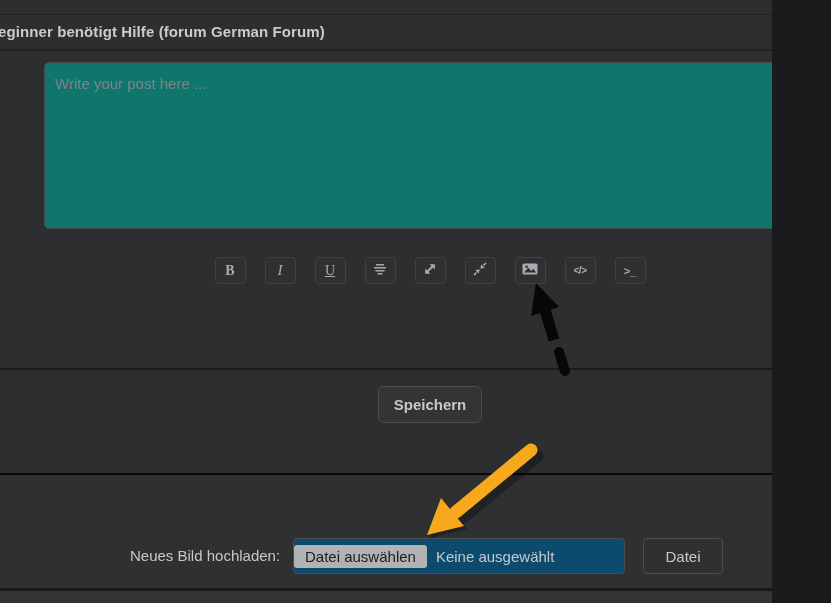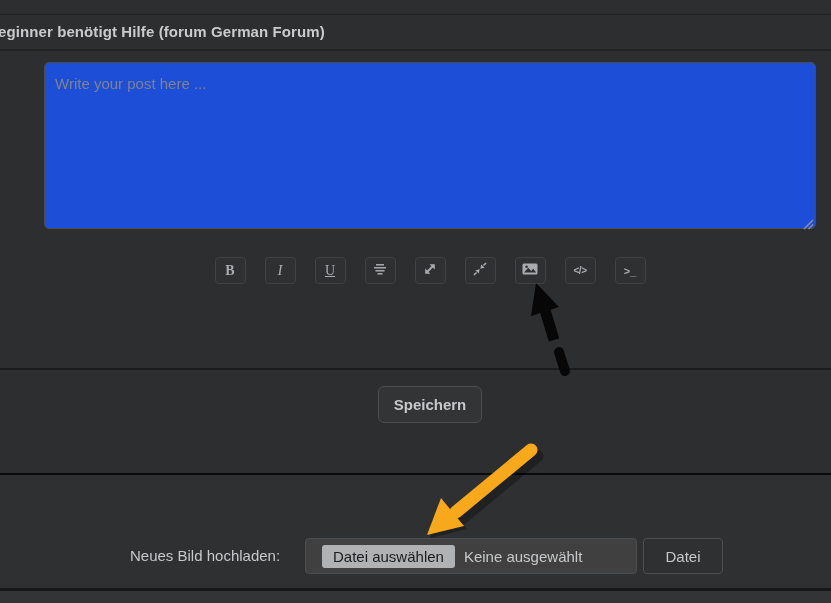--- a/index.html
+++ b/index.html
@@ -1,38 +1,38 @@
 <!DOCTYPE html>
 <html><head>
 <meta charset="utf-8">
 <style>
   html,body{margin:0;padding:0;background:#1a1b1c;}
   .page{
-    position:relative;width:831px;height:603px;overflow:hidden;
+    position:relative;width:772px;height:603px;overflow:hidden;
     background:#2d2e30;
     font-family:"Liberation Sans", sans-serif;
     -webkit-font-smoothing:antialiased;
   }
   .divider{position:absolute;left:0;width:831px;}
   .div-top{top:14px;height:1px;background:#212224;}
   .div-header{top:49px;height:2px;background:#222325;}
   .div-mid{top:368px;height:2px;background:#1a1b1d;}
   .div-strong{top:473px;height:2px;background:#0a0a0b;}
   .div-bottom{top:588px;height:3px;background:#17181a;}
   .bottom-strip{position:absolute;top:591px;left:0;width:831px;height:12px;background:#323436;}
   .upload-section{position:absolute;top:475px;left:0;width:831px;height:113px;background:#2f3032;}
 
   .header-title{
     position:absolute;left:-2px;top:15px;height:34px;line-height:34px;
     color:#c9cbcd;font-size:15px;font-weight:bold;letter-spacing:.1px;white-space:nowrap;
   }
 
   .post-textarea{
     position:absolute;left:44px;top:62px;width:772px;height:167px;
-    box-sizing:border-box;background:#1d4ed8;border:1px solid #4a4c4e;border-radius:5px;
+    box-sizing:border-box;background:#0f766e;border:1px solid #4a4c4e;border-radius:5px;
     padding:12px 10px;resize:none;outline:none;
     color:#c6c8ca;font-size:15px;font-family:"Liberation Sans", sans-serif;
   }
   .post-textarea::placeholder{color:#808386;opacity:1;}
   .resize-handle{position:absolute;left:803px;top:216px;width:11px;height:11px;}
 
   .toolbar{
     position:absolute;left:44px;top:257px;width:772px;height:27px;
     display:flex;justify-content:center;align-items:stretch;gap:19px;
   }
@@ -52,22 +52,22 @@
     box-sizing:border-box;background:#323436;border:1px solid #4b4d4f;border-radius:6px;
     color:#c6c8ca;font-size:15px;font-family:"Liberation Sans", sans-serif;cursor:pointer;font-weight:bold;
   }
 
   .upload-label{
     position:absolute;left:130px;top:538px;height:36px;line-height:36px;
     color:#c6c8ca;font-size:15px;
   }
   .file-input{
     position:absolute;left:293px;top:538px;width:332px;height:36px;
-    box-sizing:border-box;background:#404040;border:1px solid #4b4d4f;border-radius:4px;
-    display:flex;align-items:center;padding-left:16px;cursor:pointer;margin-left:12px;
+    box-sizing:border-box;background:#0c4a6e;border:1px solid #4b4d4f;border-radius:4px;
+    display:flex;align-items:center;cursor:pointer;
   }
   .file-chip{
     background:#b0b2b4;color:#1a1c1e;font-size:15px;
     padding:3px 11px;border-radius:3px;white-space:nowrap;
   }
   .file-status{margin-left:9px;color:#c6c8ca;font-size:15px;white-space:nowrap;}
   .upload-btn{
     position:absolute;left:643px;top:538px;width:80px;height:36px;
     box-sizing:border-box;background:#2e3032;border:1px solid #4b4d4f;border-radius:4px;
     color:#c6c8ca;font-size:15px;font-family:"Liberation Sans", sans-serif;cursor:pointer;

